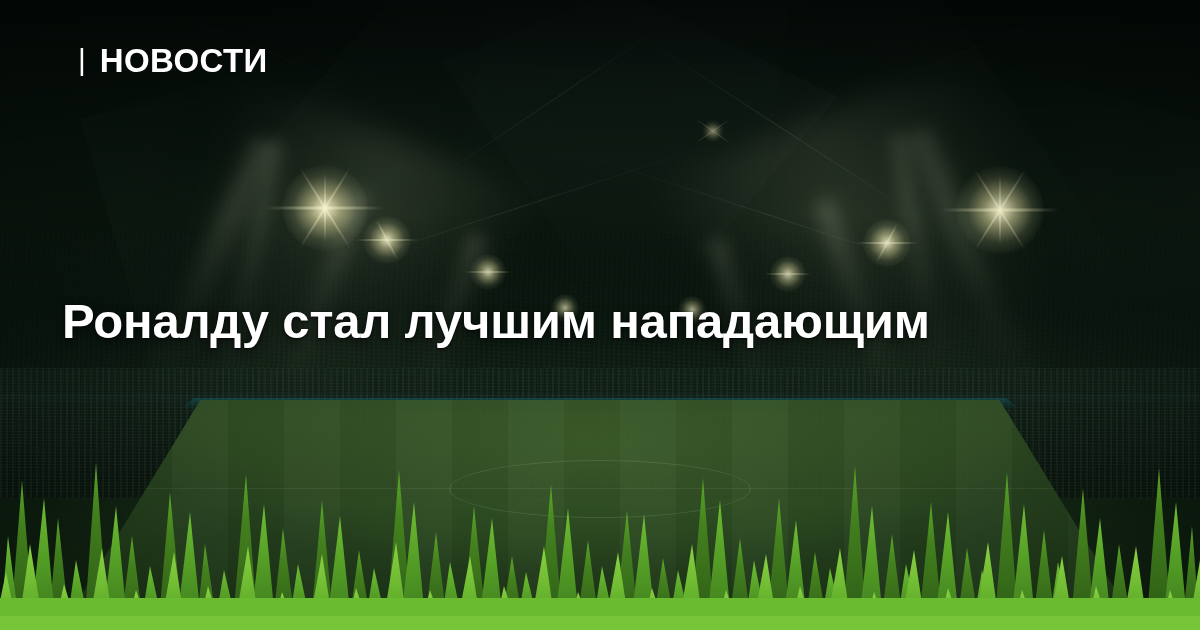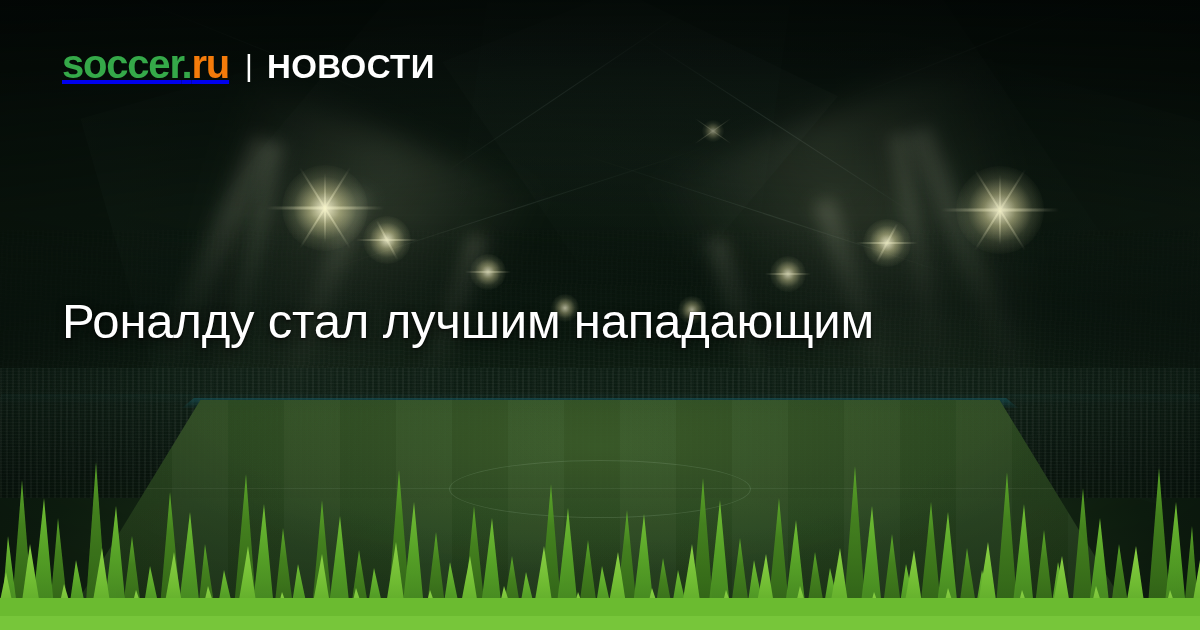--- a/index.html
+++ b/index.html
@@ -151,21 +151,21 @@
   .logo .soccer{color:#35a949;}
   .logo .dot{color:#35a949;}
   .logo .ru{color:#f47b0a;}
   .sep{color:#ffffff;font-size:30px;font-weight:400;margin:0 14px 0 16px;line-height:1;position:relative;top:-2px;}
   .section{color:#ffffff;font-size:33px;font-weight:bold;letter-spacing:.4px;line-height:1;}
 
   
   .headline{
     position:absolute;left:62px;top:258px;width:1080px;z-index:20;
     color:#ffffff;
-    font-size:49px;font-weight:400;line-height:60px;letter-spacing:-.2px;
+    font-size:49px;font-weight:700;line-height:60px;letter-spacing:-.2px;
     text-shadow:0 2px 10px rgba(0,0,0,.55), 0 1px 2px rgba(0,0,0,.7);
   }
   .headline .ln{display:block;white-space:pre;}
 </style>
 </head>
 <body>
 
 <div class="card">
 
   <div class="bg">
@@ -384,23 +384,20 @@
           <path d="M1188 190 L1200 120 L1206 190 Z"></path>
         </g>
 
         <rect x="0" y="158" width="1200" height="32" fill="#6bbb30"></rect>
         <rect x="0" y="176" width="1200" height="14" fill="#77c63a"></rect>
       </svg>
     </div>
   </div>
 
   <div class="header">
-    <a class="logo" href="#">
-      <span class="soccer">soccer</span><span class="dot">.</span><span class="ru">ru</span>
-    </a>
     <span class="sep">|</span>
     <span class="section">НОВОСТИ</span>
   </div>
 
   <h1 class="headline">
     <span class="ln">Роналду стал лучшим нападающим</span>
   </h1>
 
 </div>
 

